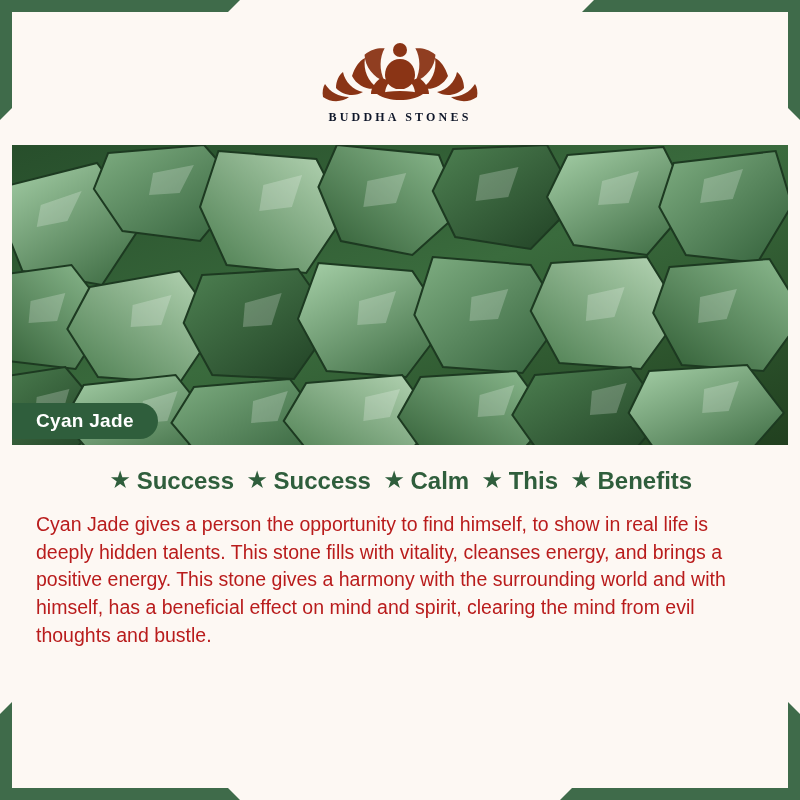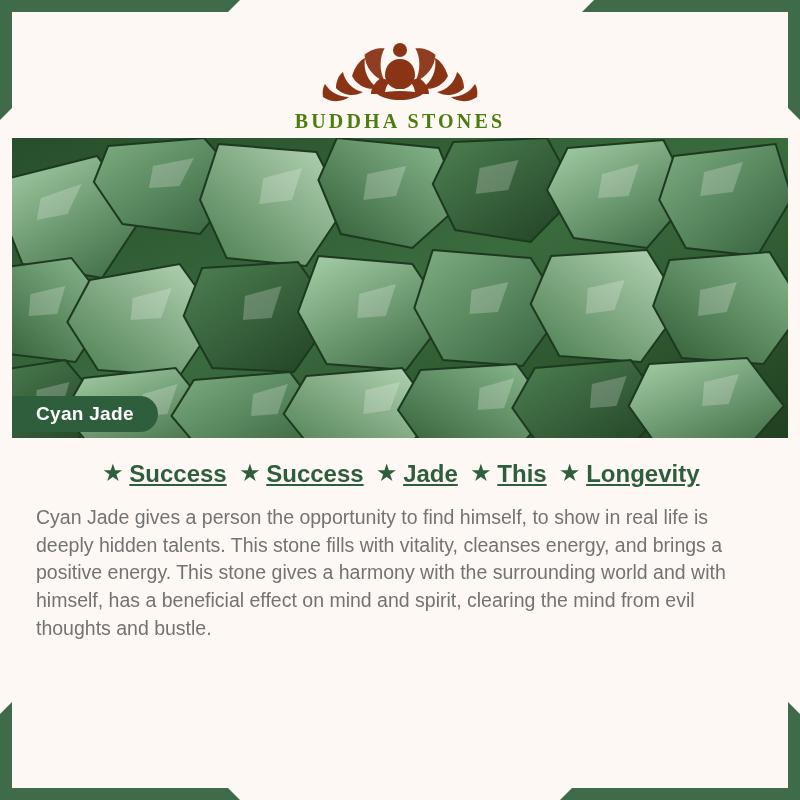--- a/index.html
+++ b/index.html
@@ -81,23 +81,23 @@
   .brand {
     padding-top: 16px;
     text-align: center;
   }
   .brand-logo {
     display: block;
     margin: 0 auto;
   }
   .brand-name {
     margin-top: 2px;
-    font-size: 20px;
+    font-size: 12px;
     letter-spacing: 3.2px;
-    color: #4d7c0f;
+    color: #0f172a;
     font-weight: 700;
     font-family: "Liberation Serif", serif;
   }
 
   
   .title-band {
     position: relative;
     margin-top: 14px;
     height: 48px;
   }
@@ -117,21 +117,21 @@
     line-height: 48px;
     font-weight: 700;
     color: #2f5e3c;
     font-family: "Liberation Serif", serif;
     letter-spacing: 0.2px;
   }
 
   
   .hero {
     position: relative;
-    margin-top: 5px;
+    margin-top: 20px;
     height: 300px;
     width: 792px;
     margin-left: -12px;
     overflow: hidden;
     background: #2e5a33;
   }
   .hero-canvas {
     position: absolute;
     inset: 0;
     width: 100%;
@@ -160,28 +160,28 @@
     font-weight: 700;
     font-family: "Liberation Sans", sans-serif;
   }
   .benefits .star {
     color: #2f5e3c;
     font-size: 21px;
     padding: 0 5px;
     position: relative;
     top: -2px;
   }
-  .benefits .word { padding: 0 2px; text-decoration: underline; }
+  .benefits .word { padding: 0 2px; }
 
   
   .description {
     margin: 16px 24px 0 24px;
     font-size: 19.5px;
     line-height: 1.42;
-    color: #737373;
+    color: #b91c1c;
     text-align: left;
     font-family: "Liberation Sans", sans-serif;
   }
 </style>
 </head>
 <body>
 
 <div class="page">
 
   <div class="corner corner-tl"></div>
@@ -299,21 +299,21 @@
           <polygon points="580,246 614,238 604,268 578,270"></polygon>
           <polygon points="690,244 724,236 714,266 688,268"></polygon>
         </g>
       </svg>
       <div class="hero-label">Cyan Jade</div>
     </div>
 
     <div class="benefits">
       <span class="star">★</span><span class="word">Success</span>
       <span class="star">★</span><span class="word">Success</span>
-      <span class="star">★</span><span class="word">Jade</span>
+      <span class="star">★</span><span class="word">Calm</span>
       <span class="star">★</span><span class="word">This</span>
-      <span class="star">★</span><span class="word">Longevity</span>
+      <span class="star">★</span><span class="word">Benefits</span>
     </div>
 
     <div class="description">Cyan Jade gives a person the opportunity to find himself, to show in real life is deeply hidden talents. This stone fills with vitality, cleanses energy, and brings a positive energy. This stone gives a harmony with the surrounding world and with himself, has a beneficial effect on mind and spirit, clearing the mind from evil thoughts and bustle.</div>
 
   </div>
 </div>
 
 </body></html>

